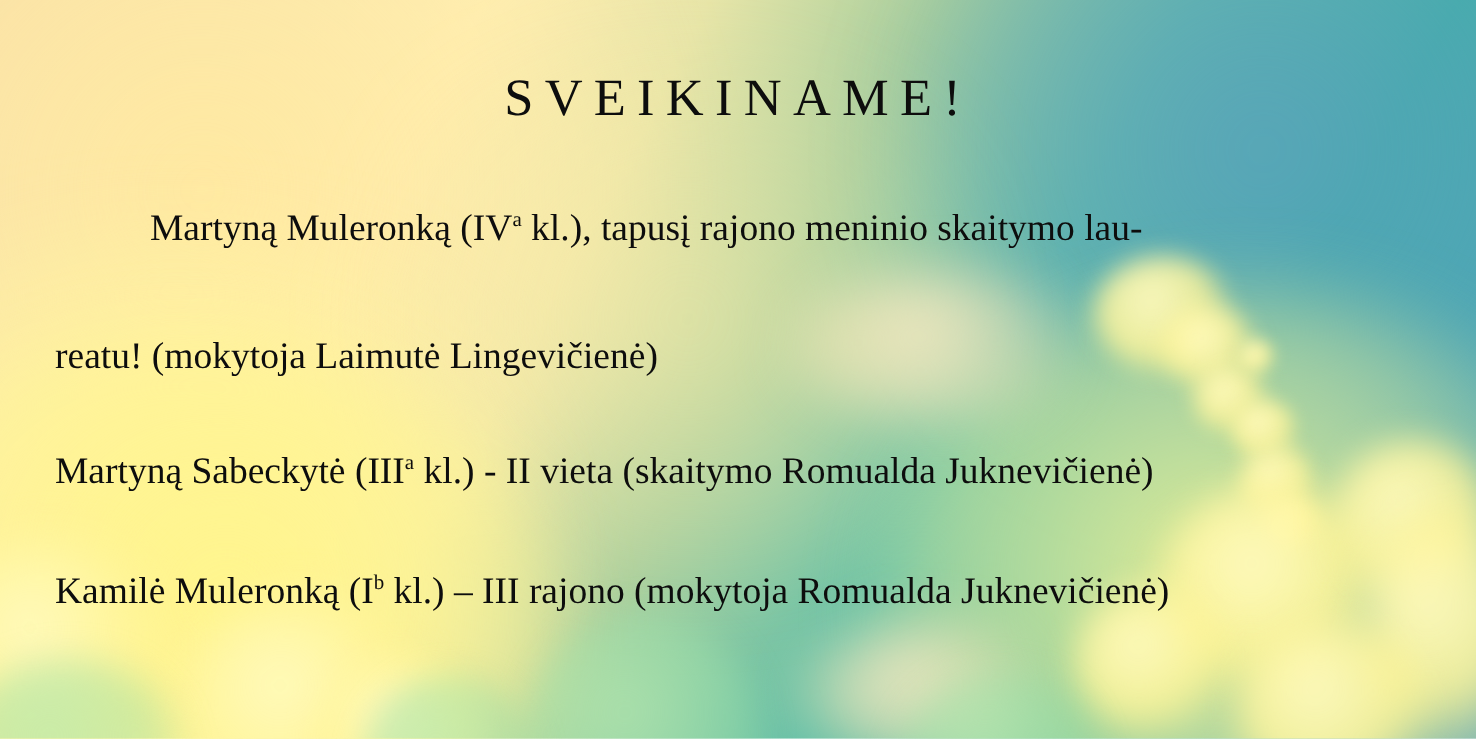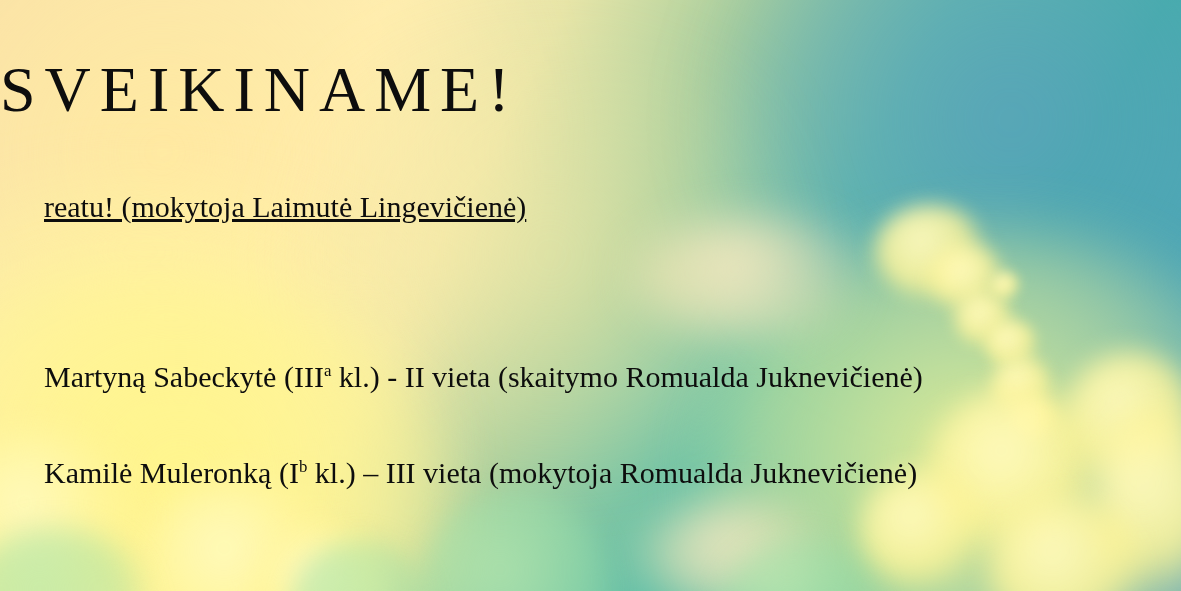--- a/index.html
+++ b/index.html
@@ -115,40 +115,40 @@
     z-index: 5;
     height: 100%;
     color: #0d0d0d;
   }
 
   .title {
     position: absolute;
     top: 58px;
     left: 0;
     right: 0;
-    text-align: left;
-    font-size: 64px;
+    text-align: center;
+    font-size: 42px;
     letter-spacing: 9px;
     font-weight: 400;
     line-height: 1;
     font-family: "Liberation Serif", "DejaVu Serif", serif;
   }
 
   .para {
     position: absolute;
     left: 44px;
     right: 28px;
     font-size: 30px;
     line-height: 1.0;
     font-family: "Liberation Serif", "DejaVu Serif", serif;
   }
 
   .para-1 { top: 168px; }
   .line-1 { text-indent: 76px; white-space: nowrap; }
-  .line-2 { margin-top: 24px; white-space: nowrap; text-decoration: underline; }
+  .line-2 { margin-top: 72px; white-space: nowrap; }
 
   .para-2 { top: 362px; white-space: nowrap; }
   .para-3 { top: 458px; white-space: nowrap; }
 
   sup {
     font-size: 0.56em;
     vertical-align: super;
     line-height: 0;
   }
 </style>
@@ -189,21 +189,22 @@
     <div class="blob d-g g2"></div>
     <div class="blob d-g g3"></div>
     <div class="blob d-g g4"></div>
   </div>
 
   <div class="content">
 
     <div class="title">SVEIKINAME!</div>
 
     <div class="para para-1">
+      <div class="line-1"><span>Martyną Muleronką (IV</span><sup>a</sup><span> kl.), tapusį rajono meninio skaitymo lau-</span></div>
       <div class="line-2"><span>reatu! (mokytoja Laimutė Lingevičienė)</span></div>
     </div>
 
     <div class="para para-2"><span>Martyną Sabeckytė (III</span><sup>a</sup><span> kl.) - II vieta  (skaitymo Romualda Juknevičienė)</span></div>
 
-    <div class="para para-3"><span>Kamilė Muleronką (I</span><sup>b</sup><span> kl.) – III vieta (mokytoja Romualda Juknevičienė)</span></div>
+    <div class="para para-3"><span>Kamilė Muleronką (I</span><sup>b</sup><span> kl.) – III rajono (mokytoja Romualda Juknevičienė)</span></div>
 
   </div>
 </div>
 
 </body></html>

